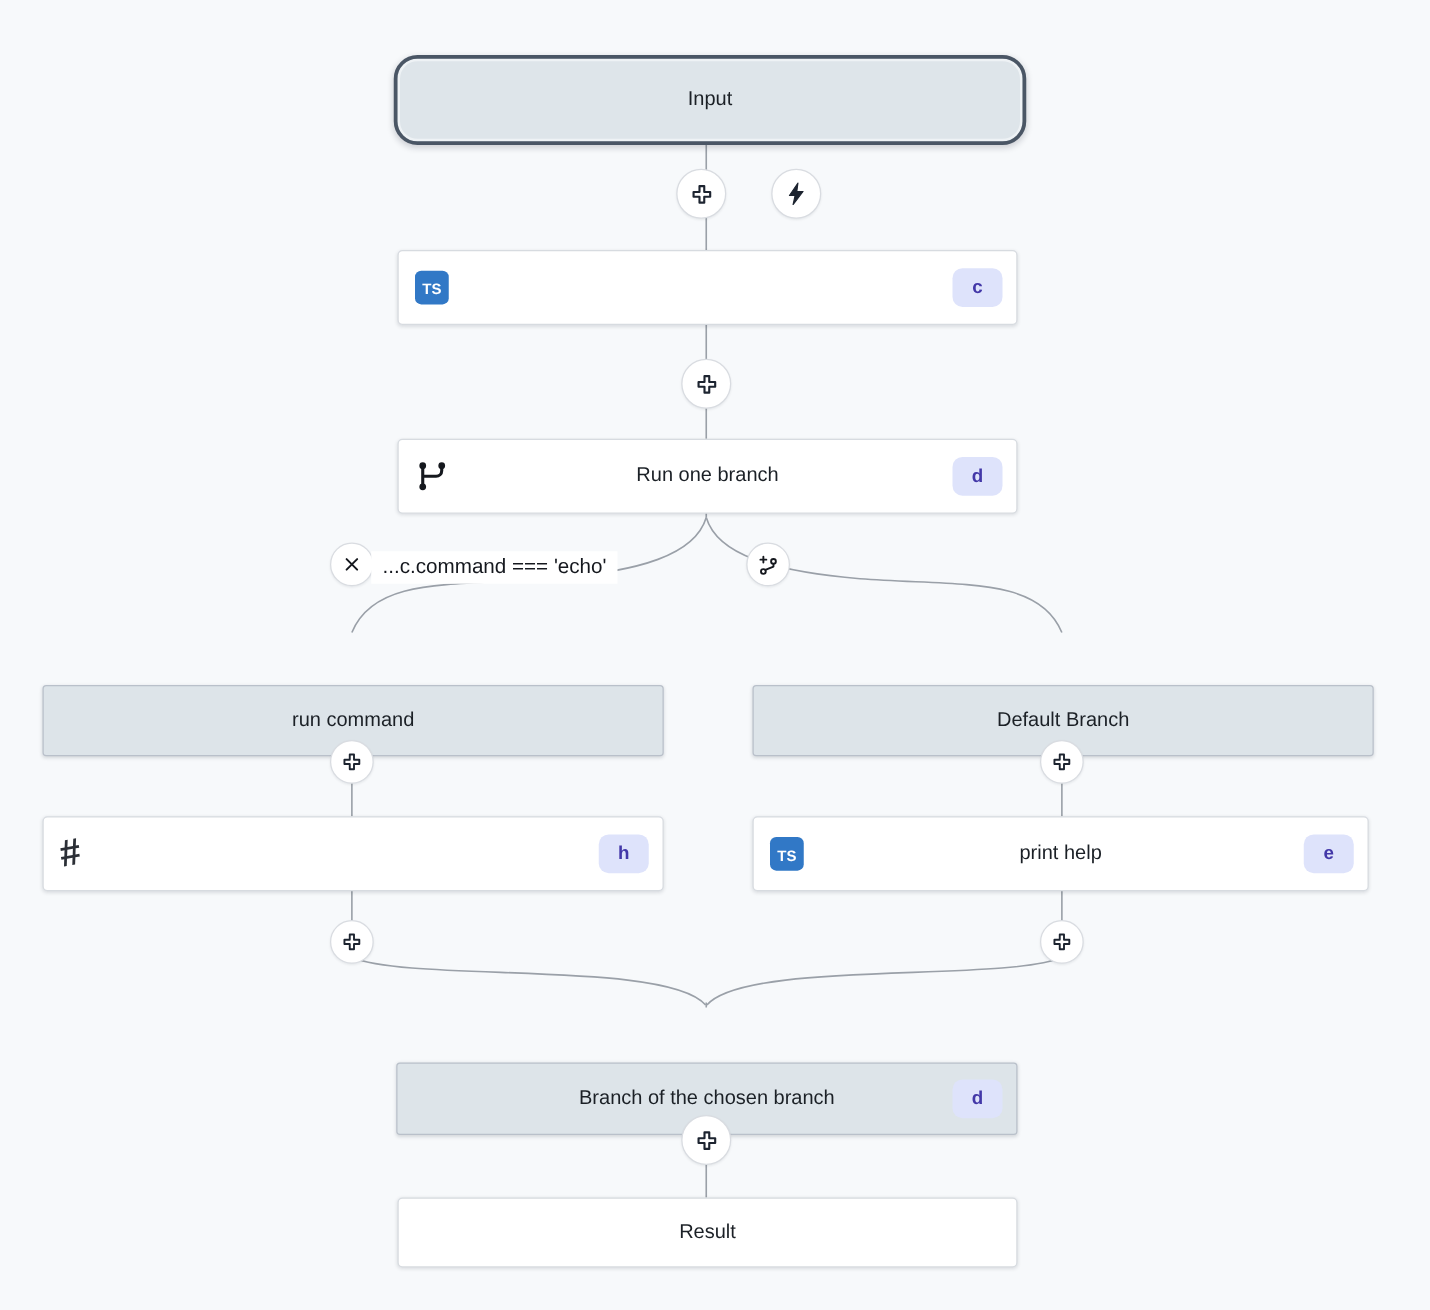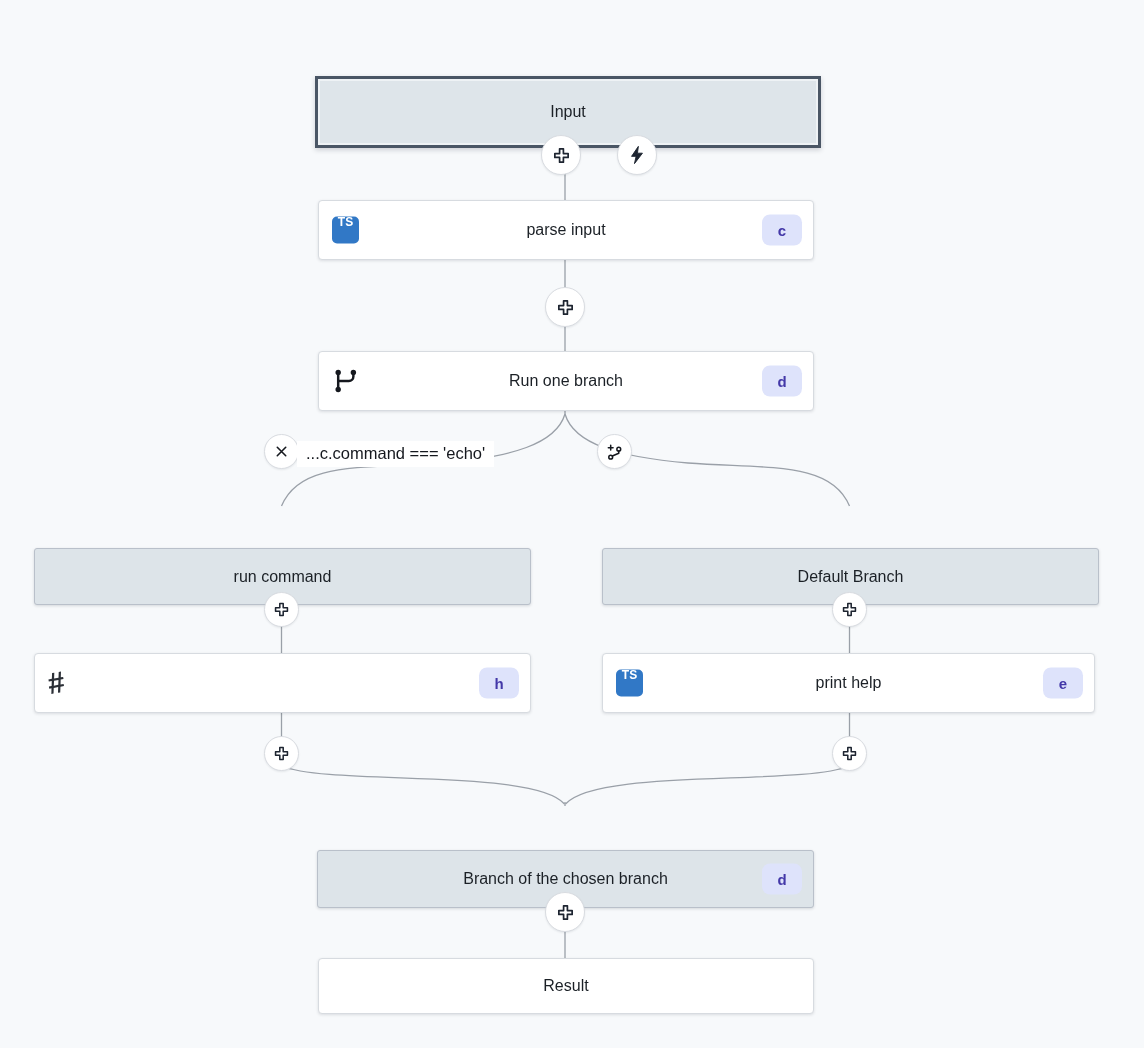--- a/index.html
+++ b/index.html
@@ -50,43 +50,43 @@
     border-radius:3px;
     box-shadow:0 1px 3px rgba(16,24,40,.15);
     display:flex;align-items:center;justify-content:center;margin-top:44px;
   }
   .gbox .label{font-size:16px;color:#1b2026;text-align:center;width:100%;}
 
   .input-box{
     position:absolute;
     background:#dee5ea;
     border:3px solid #4a5665;
-    border-radius:0;
+    border-radius:19px;
     box-shadow:inset 0 0 0 2px #eef2f5, 0 2px 5px rgba(16,24,40,.18);
-    display:flex;align-items:center;justify-content:center;margin-top:32px;
+    display:flex;align-items:center;justify-content:center;
   }
   .input-box .label{font-size:16px;color:#1b2026;}
 
   
   .dot{
     position:absolute;border-radius:50%;
     background:#ffffff;border:1px solid #d9dce1;
     box-shadow:0 1px 2px rgba(16,24,40,.08);
     display:flex;align-items:center;justify-content:center;
     box-sizing:border-box;
   }
   .dot.big{width:40px;height:40px;}
   .dot.small{width:35px;height:35px;}
 
   .ts-icon{
     width:27px;height:27px;border-radius:5px;
     background:#3178c6;color:#ffffff;
     font-weight:700;font-size:12px;
     display:flex;align-items:flex-end;justify-content:center;
-    padding-bottom:15px;box-sizing:border-box;
+    padding-bottom:5px;box-sizing:border-box;
   }
   .hash-icon{
     font-size:30px;font-weight:700;color:#2b2f36;
     transform:rotate(-10deg);line-height:1;
   }
 
   .condition-label{
     position:absolute;
     background:#ffffff;
     padding:3px 9px 4px 9px;
@@ -128,21 +128,20 @@
   <div class="dot big" style="left:617px;top:135px;">
     <svg width="20" height="20" viewBox="0 0 22 22">
       <path d="M12.5 1.5 L5 12.5 H10 L8.2 20.5 L17 9 H11.5 Z" fill="#1d2430" stroke="#1d2430" stroke-width="1" stroke-linejoin="round"></path>
     </svg>
   </div>
 
   <div class="node" style="left:318px;top:200px;width:494px;height:58px;">
     <span class="left-icon">
       <span class="ts-icon">TS</span>
     </span>
-    <span class="label">parse input</span>
     <span class="badge">c</span>
   </div>
 
   <div class="dot big" style="left:545px;top:287px;">
     <svg width="19" height="19" viewBox="0 0 20 20">
       <path d="M8 3 h4 v5 h5 v4 h-5 v5 h-4 v-5 H3 V8 h5 z" fill="#ffffff" stroke="#1d2430" stroke-width="1.8" stroke-linejoin="round"></path>
     </svg>
   </div>
 
   <div class="node" style="left:318px;top:351px;width:494px;height:58px;">

